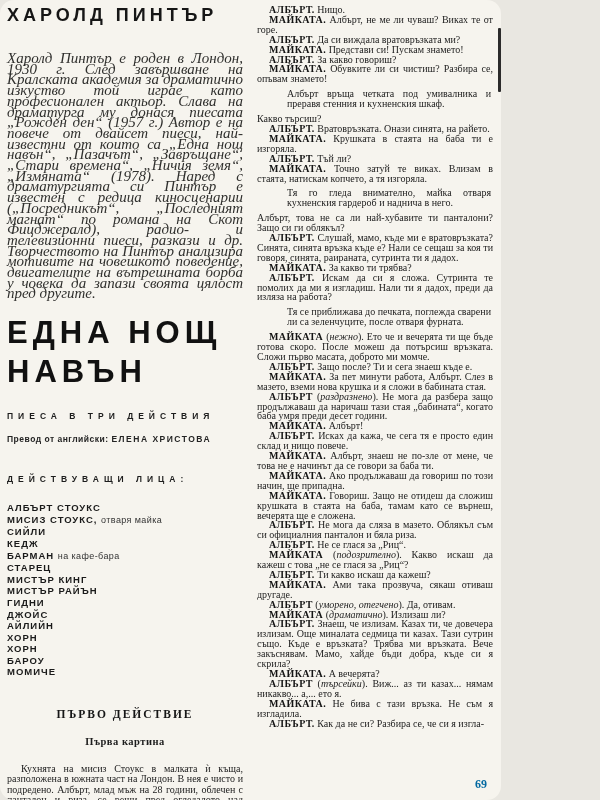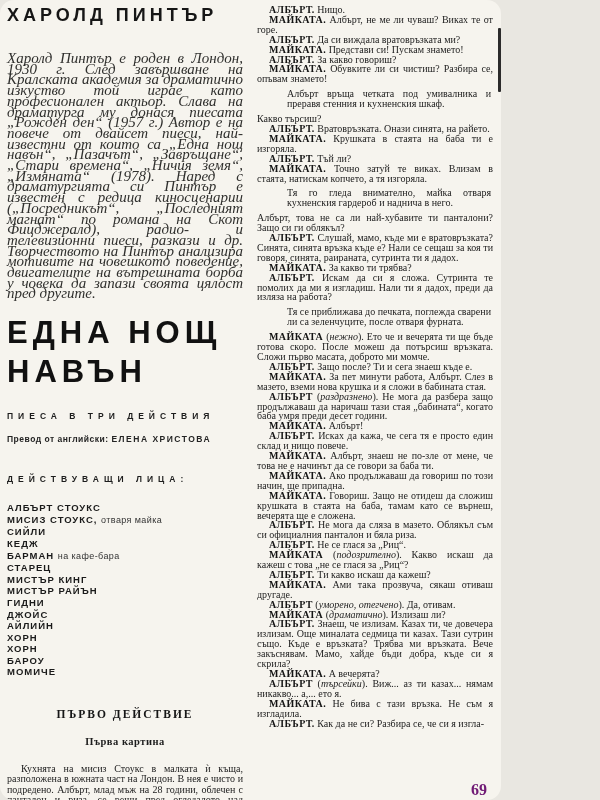--- a/index.html
+++ b/index.html
@@ -128,24 +128,24 @@
     letter-spacing:.4px;
     color:#141414;
   }
   p.stage{
     margin:5px 2px 5px 30px;
     text-align:justify;
   }
   em{font-style:italic;}
   .pageno{
     position:absolute;
-    right:14px;bottom:1px;
-    font-weight:bold;
-    font-size:16px;
-    color:#701a75;
+    right:14px;bottom:8px;
+    font-weight:bold;
+    font-size:12px;
+    color:#0369a1;
   }
   .scan-artifact{
     position:absolute;
     right:0;top:28px;
     width:3px;height:64px;
     background:#2b2b2b;
     border-radius:1px;
   }
 </style>
 </head>

